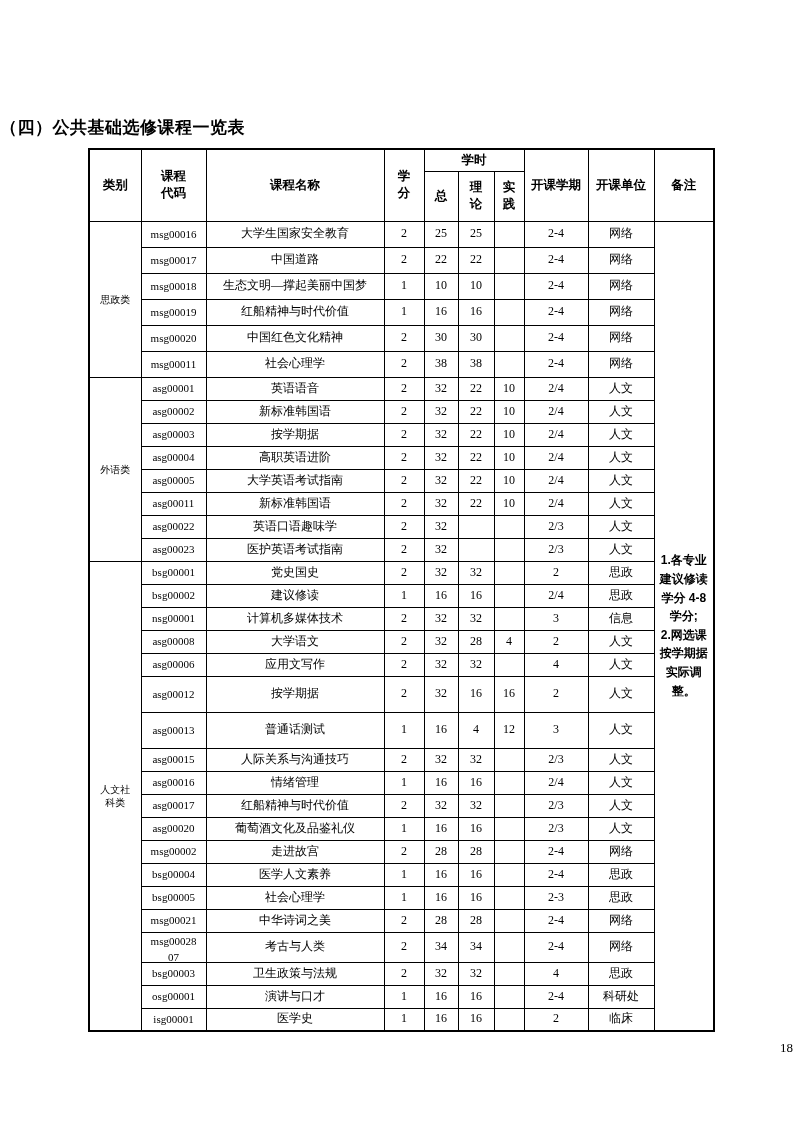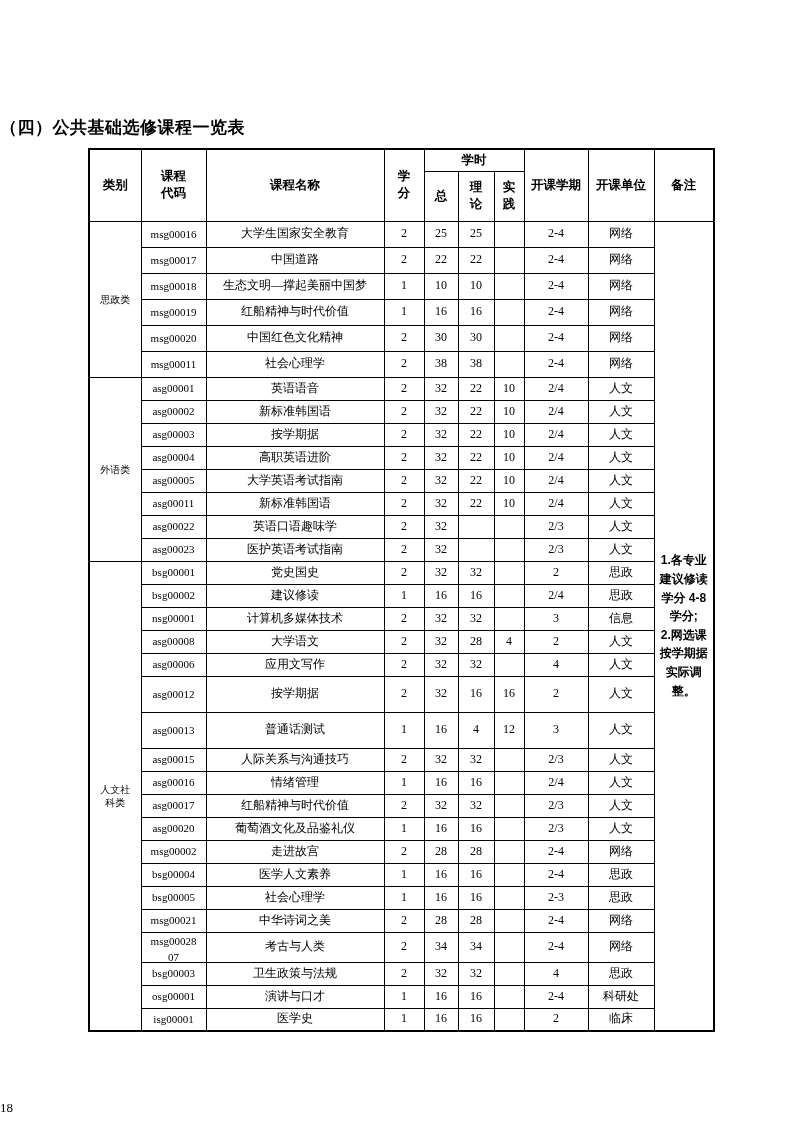--- a/index.html
+++ b/index.html
@@ -45,22 +45,22 @@
   td.remark-cell {
     font-family:"Liberation Sans","DejaVu Sans",sans-serif;
     font-weight:bold; font-size:12px; line-height:1.55;
     vertical-align:middle;
     border-radius:11px;
   }
   .clip {
     height:28px; overflow:hidden; line-height:16px; white-space:pre-line;
   }
   .page-number {
-    position:absolute; top:1100px; left:0; width:100%;
-    text-align:left; font-size:13px;
+    position:absolute; top:1040px; left:0; width:100%;
+    text-align:right; font-size:13px;
   }
 </style>
 </head>
 <body>
 
 <div class="page-title">（四）公共基础选修课程一览表</div>
 
 <table class="course-table">
   <colgroup>
     <col style="width:52px">

